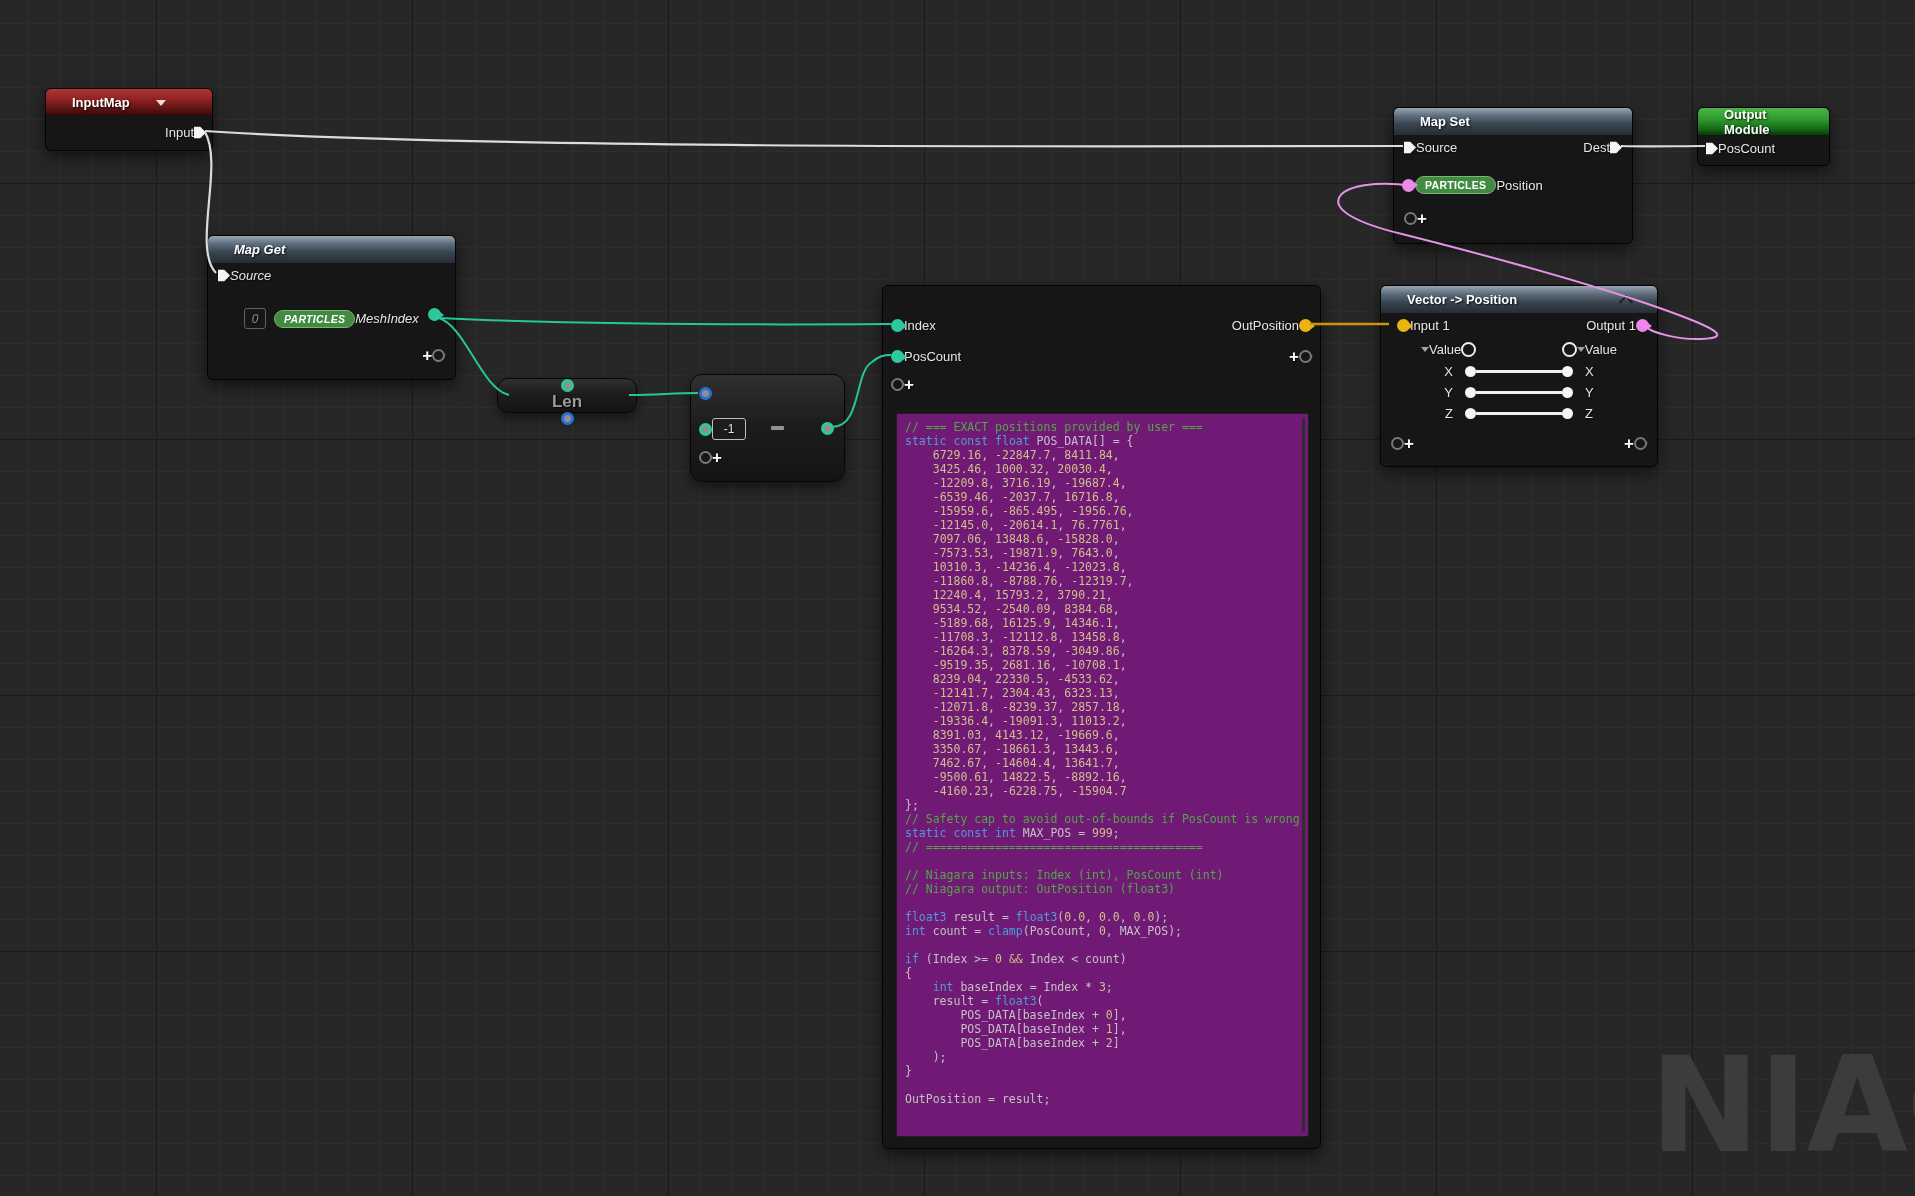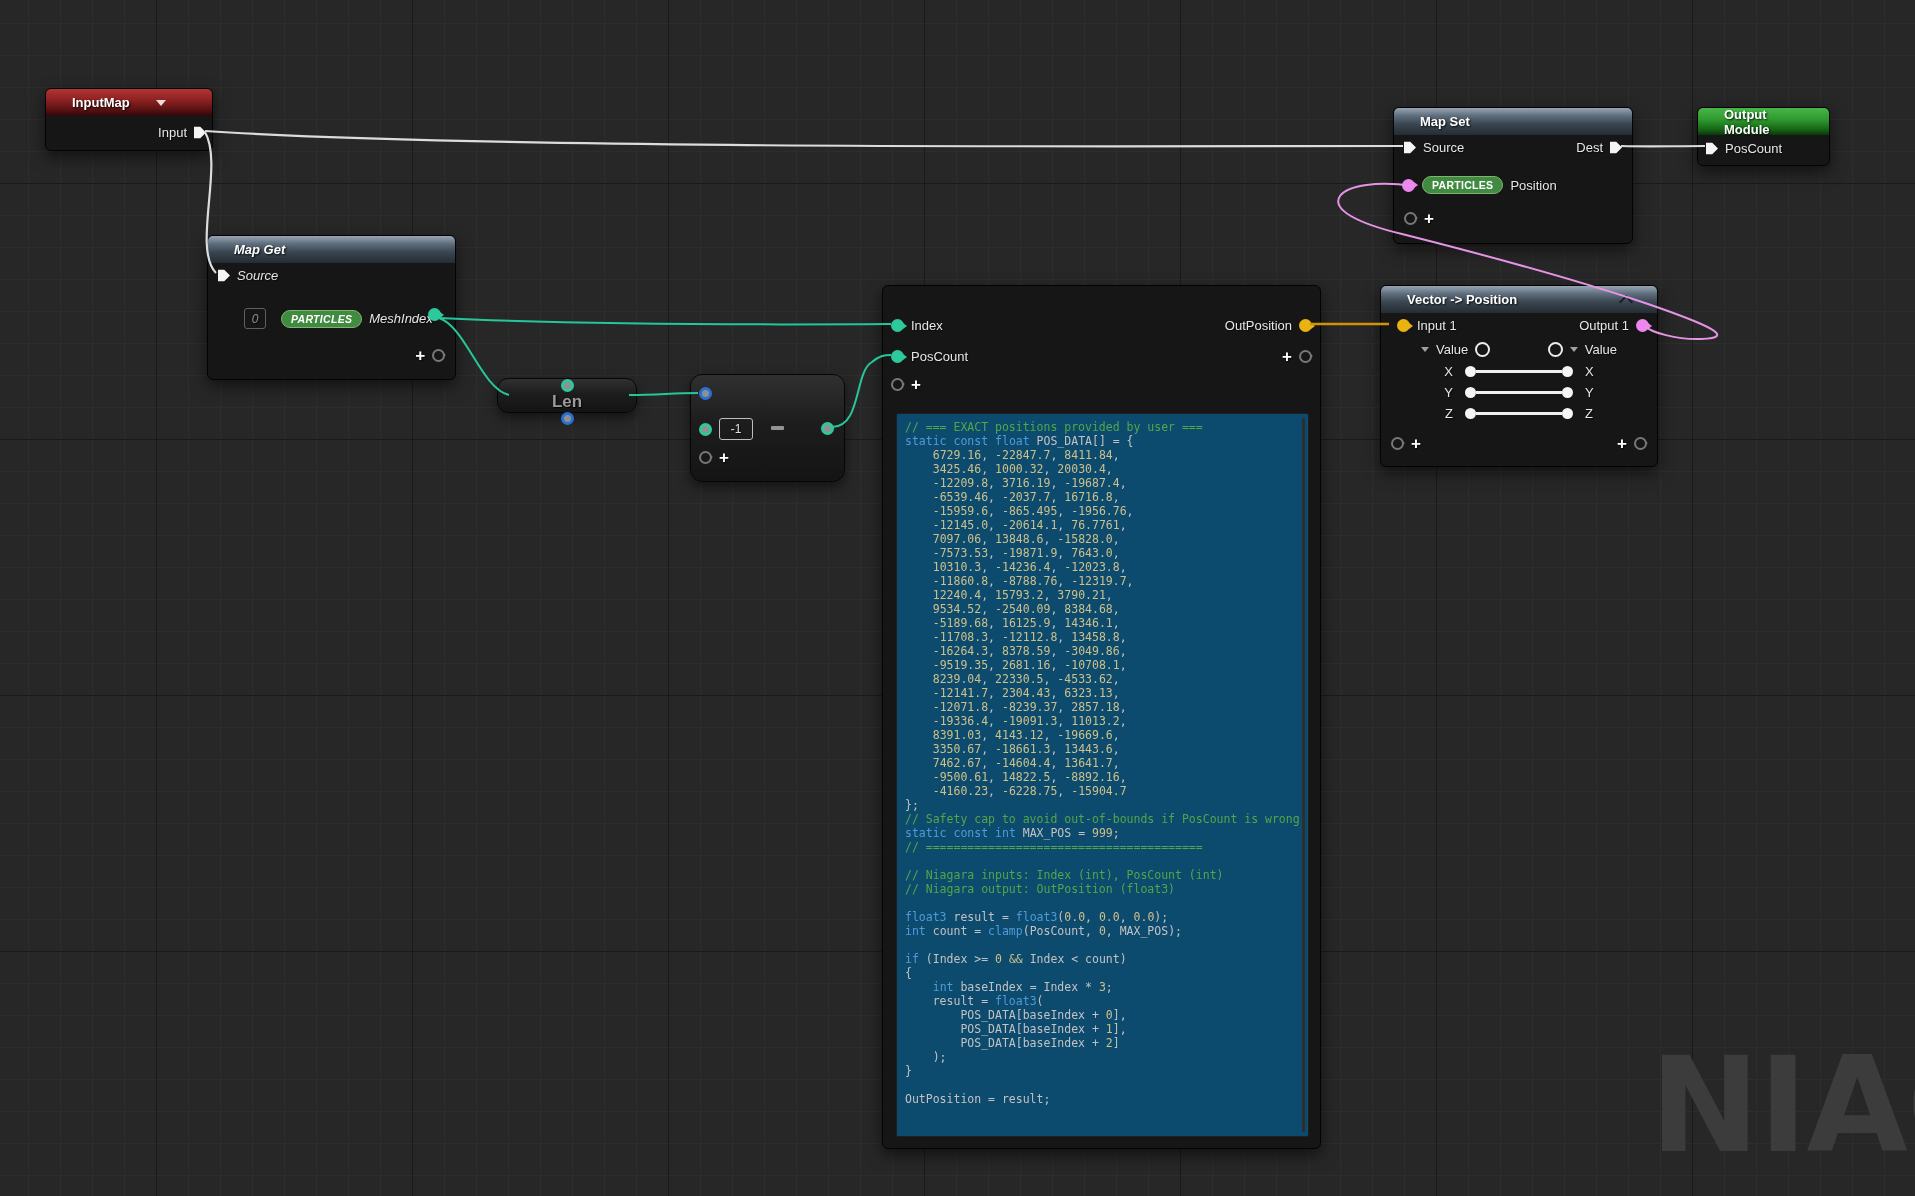--- a/index.html
+++ b/index.html
@@ -22,21 +22,21 @@
   }
   
   .node{position:absolute;background:#161616;border:1px solid #030303;border-radius:6px;
     box-shadow:0 6px 16px rgba(0,0,0,.55);}
   .hdr{height:27px;display:flex;align-items:center;padding:0 26px;border-radius:5px 5px 0 0;
     font-weight:bold;font-size:13px;color:#fff;text-shadow:1px 1px 2px rgba(0,0,0,.85);}
   .hdr-steel{background:linear-gradient(180deg,#97a5b3 0%,#5d6c7b 30%,#394550 60%,#252c34 100%);}
   .hdr-red{background:linear-gradient(180deg,#b23434 0%,#8e2222 40%,#571111 78%,#2c0808 100%);}
   .hdr-olive{background:linear-gradient(180deg,#d9d94e 0%,#aaaa2d 35%,#6e6e16 72%,#3b3b0a 100%);}
   .hdr-green{background:linear-gradient(180deg,#49b649 0%,#2f9a2f 42%,#166416 80%,#0a360a 100%);}
-  .row{position:absolute;display:flex;align-items:center;gap:7px;font-size:13px;color:#e6e6e6;
+  .row{position:absolute;display:flex;align-items:center;font-size:13px;color:#e6e6e6;
     text-shadow:1px 1px 1px rgba(0,0,0,.6);white-space:nowrap;}
   
   .exec{width:12px;height:13px;background:#f5f5f5;flex:none;
     clip-path:polygon(0 6%,52% 6%,100% 50%,52% 94%,0 94%);}
   .dot{position:relative;width:13px;height:13px;border-radius:50%;background:var(--pc);flex:none;}
   .dot::after{content:'';position:absolute;left:12px;top:3.5px;
     border-top:3px solid transparent;border-bottom:3px solid transparent;border-left:4px solid var(--pc);}
   .ring{width:13px;height:13px;border-radius:50%;background:#909090;border:3px solid var(--pc);
     box-sizing:border-box;flex:none;}
   .ghost{position:relative;width:9px;height:9px;border:2px solid #787878;border-radius:50%;flex:none;}
@@ -55,21 +55,21 @@
     border-top:5px solid #a0a0a0;flex:none;}
   .vring{width:11px;height:11px;border:2px solid #ececec;border-radius:50%;box-sizing:content-box;flex:none;}
   .wdot{width:11px;height:11px;border-radius:50%;background:#f5f5f5;flex:none;}
   .wline{height:3px;background:#f0f0f0;flex:1;}
   
   .compact{position:absolute;background:linear-gradient(180deg,#303030 0%,#1d1d1d 45%,#141414 100%);
     border:1px solid #060606;box-shadow:0 5px 12px rgba(0,0,0,.5);flex-direction:column;}
   .len-label{font-weight:bold;font-size:17px;color:#9b9b9b;text-shadow:1px 1px 1px #000;}
   .minus-op{width:13px;height:4px;background:#939393;border-radius:1px;}
   
-  .codebox{position:absolute;left:13px;top:127px;width:411px;height:722px;background:#0c4a6e;
+  .codebox{position:absolute;left:13px;top:127px;width:411px;height:722px;background:#701a75;
     border:1px solid #1f1f1f;border-radius:2px;overflow:hidden;}
   .codebox::after{content:'';position:absolute;right:3px;top:4px;bottom:4px;width:3px;background:#2e2e2e;border-radius:2px;}
   pre.code{margin:0;padding:6px 0 0 8px;font-family:"DejaVu Sans Mono",monospace;
     font-size:11.5px;line-height:14px;color:#c2c2c2;}
   pre.code .cl{height:14px;white-space:pre;}
   pre.code .k{color:#4f9cd8;}
   pre.code .n{color:#cdc08a;}
   pre.code .c{color:#55a54a;}
   
   svg.wires{position:absolute;left:0;top:0;z-index:5;pointer-events:none;}

